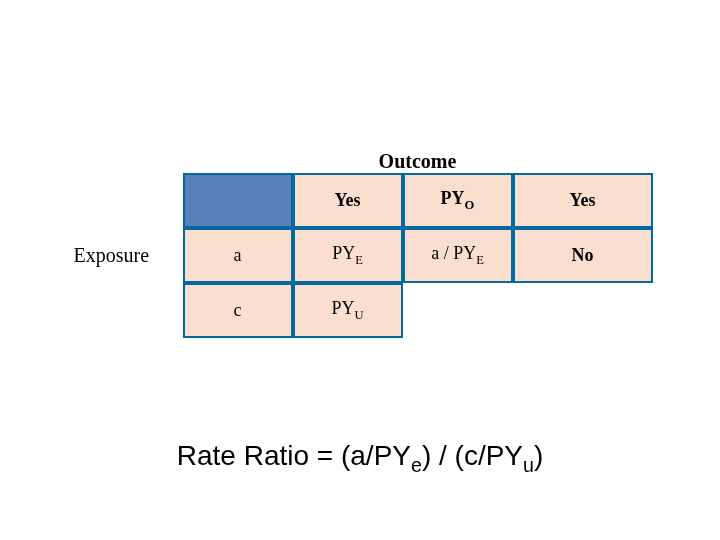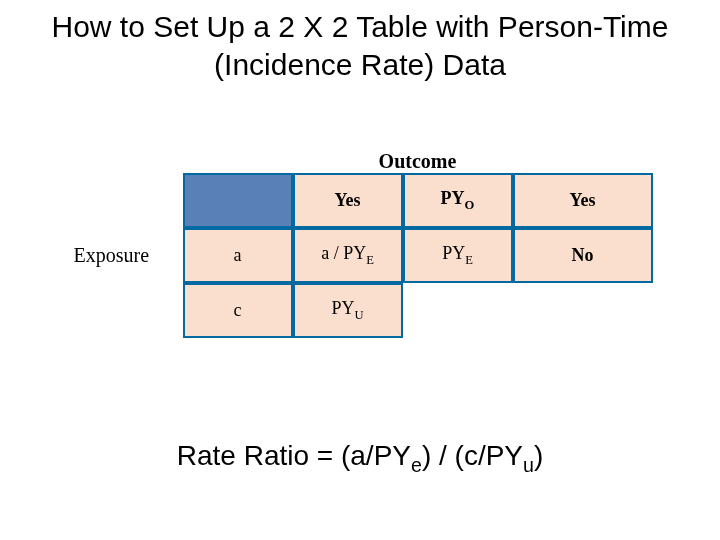--- a/index.html
+++ b/index.html
@@ -81,44 +81,43 @@
     width: 720px;
     text-align: center;
     font-size: 28px;
   }
 </style>
 </head>
 <body>
 
 <div class="slide">
 
-  <div class="title">How to Set Up a 2 X 2 Table with Person-Time (Incidence Rate) Data</div>
 
   <div class="table-wrap">
 
     <div class="outcome-label">Outcome</div>
 
     <div class="table-row">
       <div class="exposure-col">Exposure</div>
 
       <div class="grid">
 
         <div class="cell blue"></div>
         <div class="cell peach hdr">Yes</div>
         <div class="cell peach hdr">
           <span><b><span>PY</span><span class="sub">O</span></b></span>
         </div>
 
         <div class="cell peach hdr">Yes</div>
         <div class="cell peach">a</div>
         <div class="cell peach">
-          <span><span>a / PY</span><span class="sub">E</span></span>
+          <span><span>PY</span><span class="sub">E</span></span>
         </div>
         <div class="cell peach">
-          <span><span>PY</span><span class="sub">E</span></span>
+          <span><span>a / PY</span><span class="sub">E</span></span>
         </div>
 
         <div class="cell peach hdr">No</div>
         <div class="cell peach">c</div>
         <div class="cell peach">
           <span><span>PY</span><span class="sub">U</span></span>
         </div>
 
       </div>
     </div>

